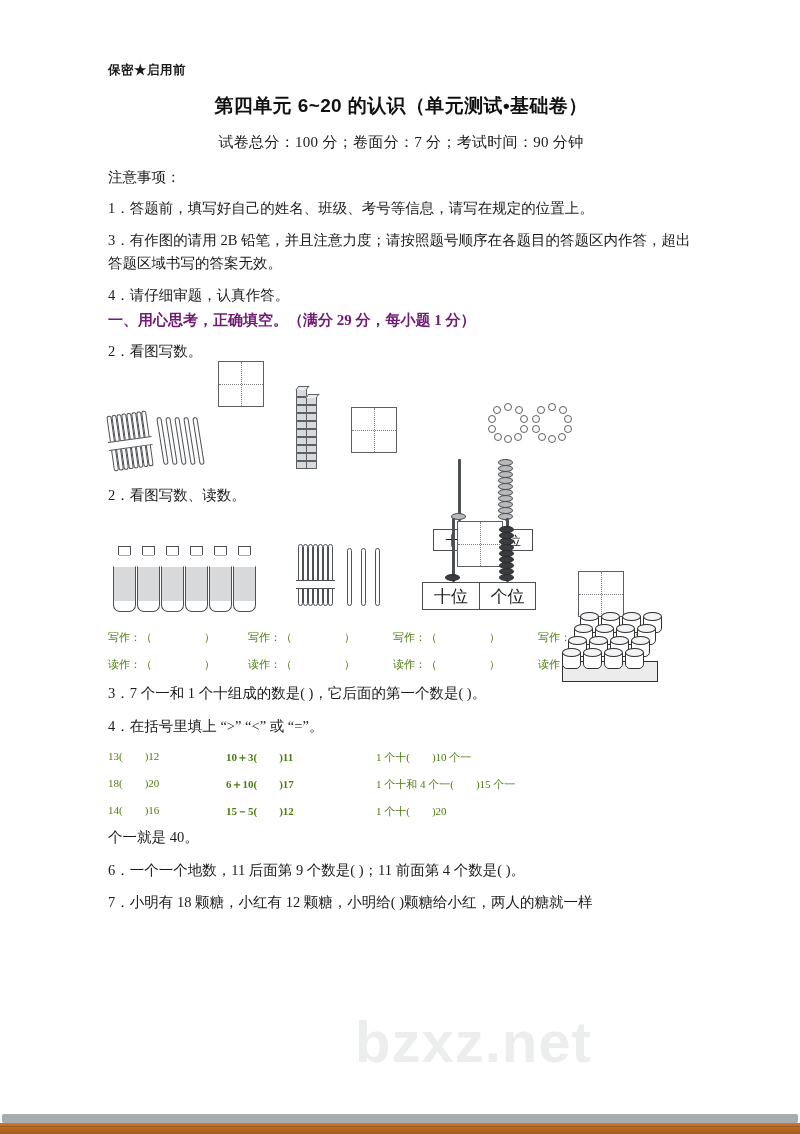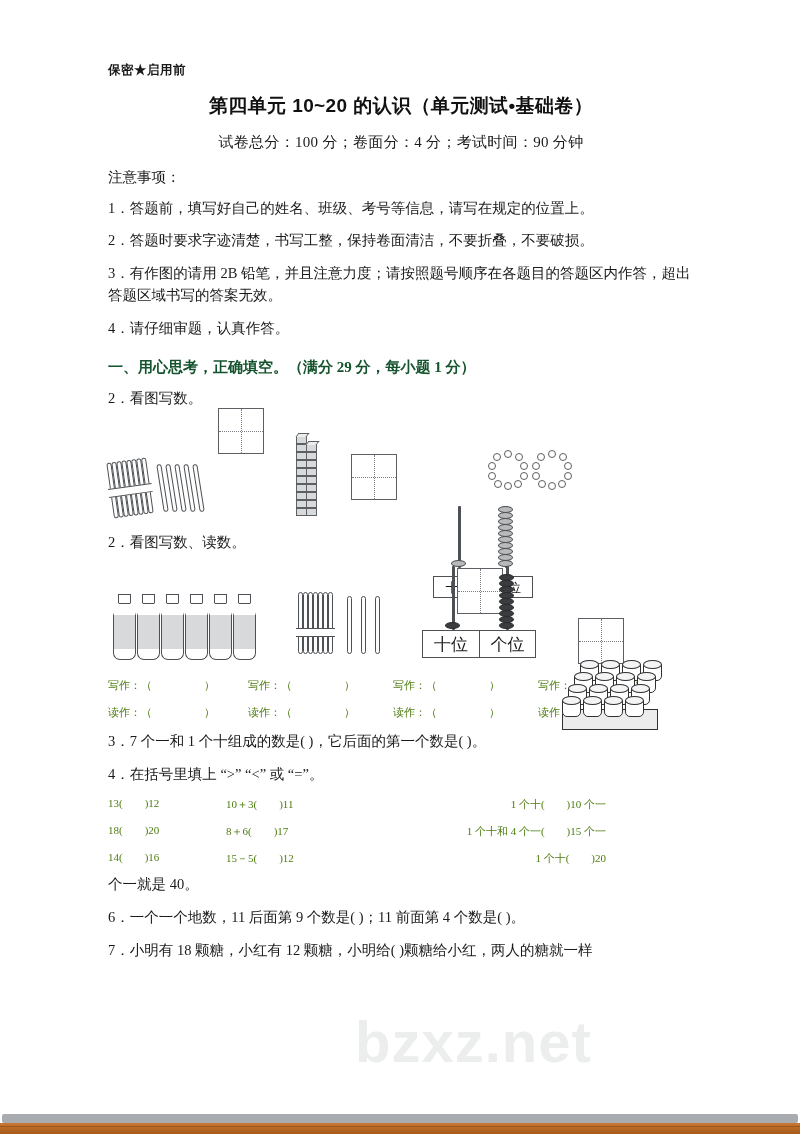--- a/index.html
+++ b/index.html
@@ -101,43 +101,43 @@
     font-size: 14.5px;
     color: #1a1a1a;
   }
   .notice-item {
     margin-top: 10px;
     font-size: 14.5px;
     line-height: 1.55;
     color: #1a1a1a;
   }
   .section-head {
-    margin-top: 19px;
+    margin-top: 4px;
     font-size: 15px;
     font-weight: bold;
-    color: #14532d;
+    color: #701a75;
   }
   .qline {
     margin-top: 11px;
     font-size: 14.5px;
     color: #1a1a1a;
     line-height: 1.5;
   }
   .qline.tight { margin-top: 8px; }
 
   .cmp-row {
     margin-top: 12px;
     font-size: 11px;
     color: #4d7c0f;
     display: flex;
   }
   .cmp-cell { white-space: pre; }
   .cmp-c1 { width: 118px; }
-  .cmp-c2 { width: 150px; }
-  .cmp-c3 { width: 230px; text-align: right; }
+  .cmp-c2 { width: 150px; font-weight: bold; }
+  .cmp-c3 { width: 230px; }
 
   
   .figrow {
     position: relative;
     margin-top: 10px;
     height: 104px;
   }
   .figrow2 {
     position: relative;
     margin-top: 12px;
@@ -355,27 +355,26 @@
 <div id="page">
 
   <div class="sheet">
 
     <div id="watermark">bzxz.net</div>
 
     <div class="content">
 
       <div class="secret-line">保密★启用前</div>
 
-      <div class="doc-title">第四单元 10~20 的认识（单元测试•基础卷）</div>
-
-      <div class="doc-subtitle">试卷总分：100 分；卷面分：4 分；考试时间：90 分钟</div>
+      <div class="doc-title">第四单元 6~20 的认识（单元测试•基础卷）</div>
+
+      <div class="doc-subtitle">试卷总分：100 分；卷面分：7 分；考试时间：90 分钟</div>
 
       <div class="notice-head">注意事项：</div>
       <div class="notice-item">1．答题前，填写好自己的姓名、班级、考号等信息，请写在规定的位置上。</div>
-      <div class="notice-item">2．答题时要求字迹清楚，书写工整，保持卷面清洁，不要折叠，不要破损。</div>
       <div class="notice-item">3．有作图的请用 2B 铅笔，并且注意力度；请按照题号顺序在各题目的答题区内作答，超出答题区域书写的答案无效。</div>
       <div class="notice-item">4．请仔细审题，认真作答。</div>
 
       <div class="section-head">一、用心思考，正确填空。（满分 29 分，每小题 1 分）</div>
 
       <div class="qline">2．看图写数。</div>
 
       <div class="figrow">
 
         <div class="fig" style="left:2px; bottom:8px;">
@@ -595,21 +594,21 @@
 
       <div class="qline">4．在括号里填上 “&gt;” “&lt;” 或 “=”。</div>
 
       <div class="cmp-row">
         <span class="cmp-cell cmp-c1">13(        )12</span>
         <span class="cmp-cell cmp-c2">10＋3(        )11</span>
         <span class="cmp-cell cmp-c3">1 个十(        )10 个一</span>
       </div>
       <div class="cmp-row">
         <span class="cmp-cell cmp-c1">18(        )20</span>
-        <span class="cmp-cell cmp-c2">8＋6(        )17</span>
+        <span class="cmp-cell cmp-c2">6＋10(        )17</span>
         <span class="cmp-cell cmp-c3">1 个十和 4 个一(        )15 个一</span>
       </div>
       <div class="cmp-row">
         <span class="cmp-cell cmp-c1">14(        )16</span>
         <span class="cmp-cell cmp-c2">15－5(        )12</span>
         <span class="cmp-cell cmp-c3">1 个十(        )20</span>
       </div>
 
       <div class="qline tight">个一就是 40。</div>
 

